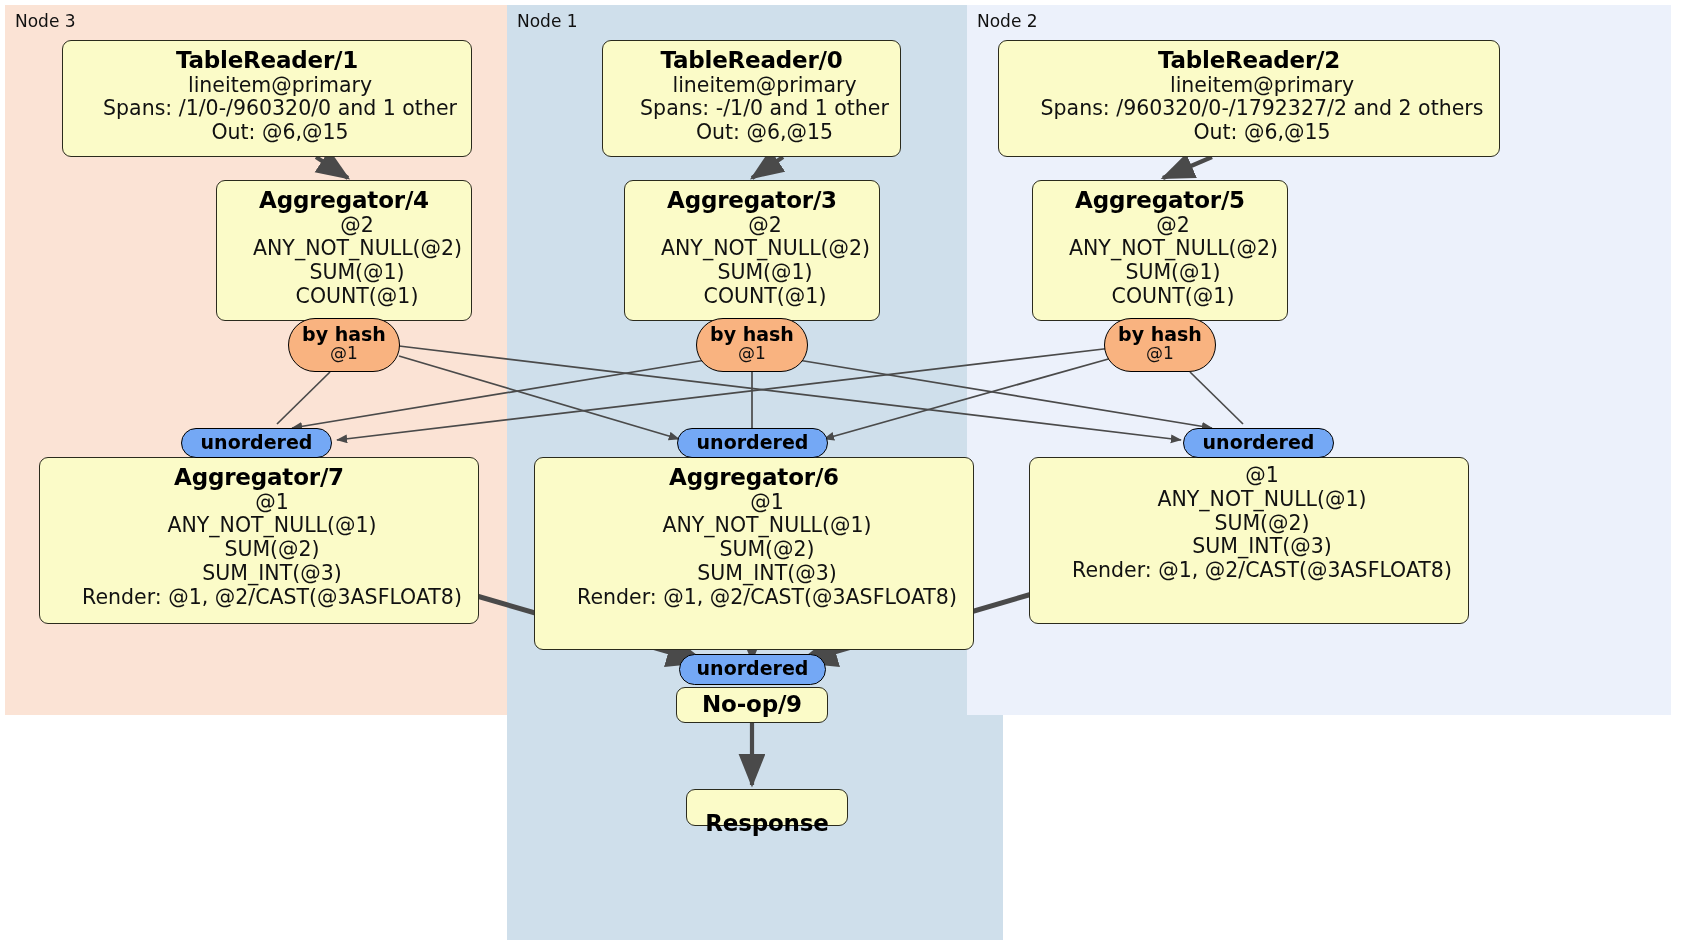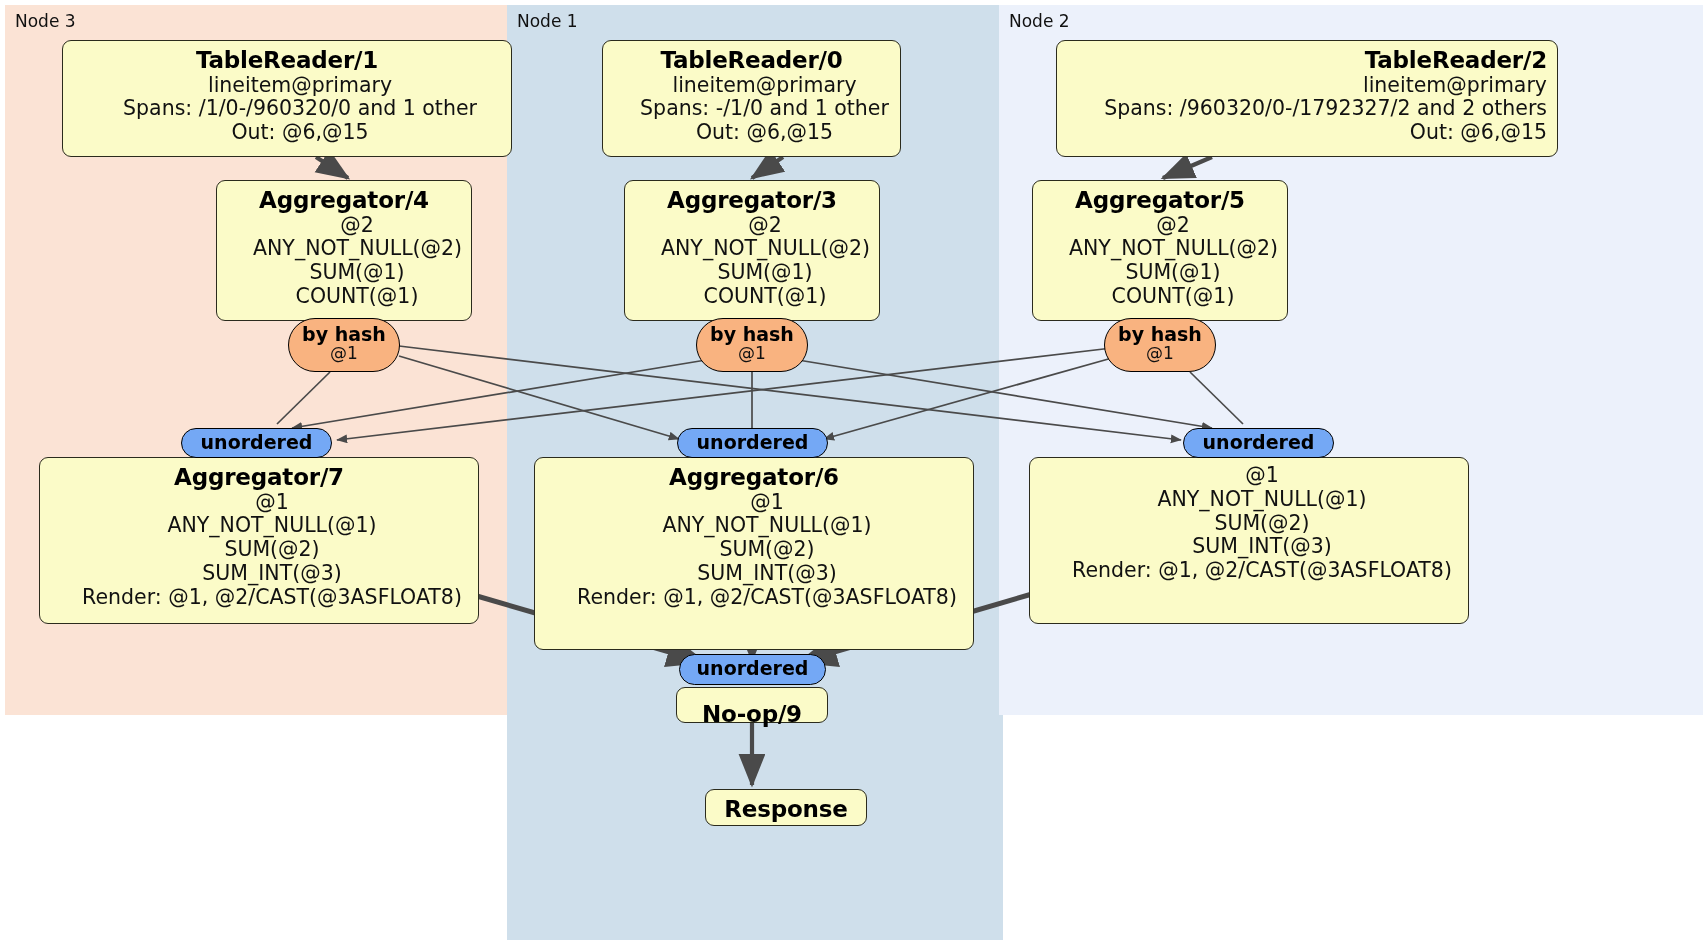--- a/index.html
+++ b/index.html
@@ -29,21 +29,21 @@
 <body>
 
 <div id="stage">
 
   <div class="panel" style="left:5px;top:5px;width:540px;height:710px;background:#fbe3d5;">
     <span class="panel-label">Node 3</span>
   </div>
   <div class="panel" style="left:507px;top:5px;width:496px;height:935px;background:#cfdfeb;">
     <span class="panel-label">Node 1</span>
   </div>
-  <div class="panel" style="left:999px;top:5px;width:704px;height:710px;background:#ecf1fb;">
+  <div class="panel" style="left:967px;top:5px;width:704px;height:710px;background:#ecf1fb;">
     <span class="panel-label">Node 2</span>
   </div>
 
   <svg class="edges">
     <defs>
       <marker id="ar" markerWidth="9" markerHeight="9" refX="7.4" refY="3.2" orient="auto" markerUnits="strokeWidth">
         <path d="M0,0 L8,3.2 L0,6.4 z" fill="#4a4a4a"></path>
       </marker>
       <marker id="arT" markerWidth="7" markerHeight="7" refX="6" refY="2.6" orient="auto" markerUnits="strokeWidth">
         <path d="M0,0 L6.5,2.6 L0,5.2 z" fill="#4a4a4a"></path>
@@ -69,35 +69,35 @@
     <path d="M1112,358 L824,439" stroke="#4a4a4a" stroke-width="1.7" fill="none" marker-end="url(#arT)"></path>
     <path d="M1190,372 L1243,424" stroke="#4a4a4a" stroke-width="1.7" fill="none"></path>
 
     <path d="M470,594 L704,662" stroke="#4a4a4a" stroke-width="5" fill="none" marker-end="url(#ar)"></path>
     <path d="M1032,594 L800,662" stroke="#4a4a4a" stroke-width="5" fill="none" marker-end="url(#ar)"></path>
     <path d="M752,624 L752,660" stroke="#4a4a4a" stroke-width="4.2" fill="none" marker-end="url(#ar)"></path>
 
     <path d="M752,722 L752,785" stroke="#4a4a4a" stroke-width="4.2" fill="none" marker-end="url(#ar)"></path>
   </svg>
 
-  <div class="node-box" style="left:62px;top:40px;width:450px;height:117px;">
+  <div class="node-box" style="left:62px;top:40px;width:410px;height:117px;">
     <div class="node-title">TableReader/1</div>
     <div class="node-line">lineitem@primary</div>
     <div class="node-line">Spans: /1/0-/960320/0 and 1 other</div>
     <div class="node-line">Out: @6,@15</div>
   </div>
 
   <div class="node-box" style="left:602px;top:40px;width:299px;height:117px;">
     <div class="node-title">TableReader/0</div>
     <div class="node-line">lineitem@primary</div>
     <div class="node-line">Spans: -/1/0 and 1 other</div>
     <div class="node-line">Out: @6,@15</div>
   </div>
 
-  <div class="node-box" style="left:1056px;top:40px;width:502px;height:117px;text-align:right;">
+  <div class="node-box" style="left:998px;top:40px;width:502px;height:117px;">
     <div class="node-title">TableReader/2</div>
     <div class="node-line">lineitem@primary</div>
     <div class="node-line">Spans: /960320/0-/1792327/2 and 2 others</div>
     <div class="node-line">Out: @6,@15</div>
   </div>
 
   <div class="node-box" style="left:216px;top:180px;width:256px;height:141px;">
     <div class="node-title">Aggregator/4</div>
     <div class="node-line">@2</div>
     <div class="node-line">ANY_NOT_NULL(@2)</div>
@@ -167,21 +167,21 @@
     <div class="node-line">ANY_NOT_NULL(@1)</div>
     <div class="node-line">SUM(@2)</div>
     <div class="node-line">SUM_INT(@3)</div>
     <div class="node-line">Render: @1, @2/CAST(@3ASFLOAT8)</div>
   </div>
 
   <div class="pill pill-blue" style="left:679px;top:654px;width:147px;height:31px;padding-top:4px;">
     <div class="pill-t1">unordered</div>
   </div>
 
-  <div class="node-box" style="left:676px;top:687px;width:152px;height:36px;padding-top:13px;">
+  <div class="node-box" style="left:676px;top:687px;width:152px;height:36px;padding-top:3px;">
     <div class="node-title">No-op/9</div>
   </div>
 
-  <div class="node-box" style="left:705px;top:789px;width:162px;height:37px;padding-top:6px;">
+  <div class="node-box" style="left:686px;top:789px;width:162px;height:37px;padding-top:20px;">
     <div class="node-title">Response</div>
   </div>
 
 </div>
 
 </body></html>

